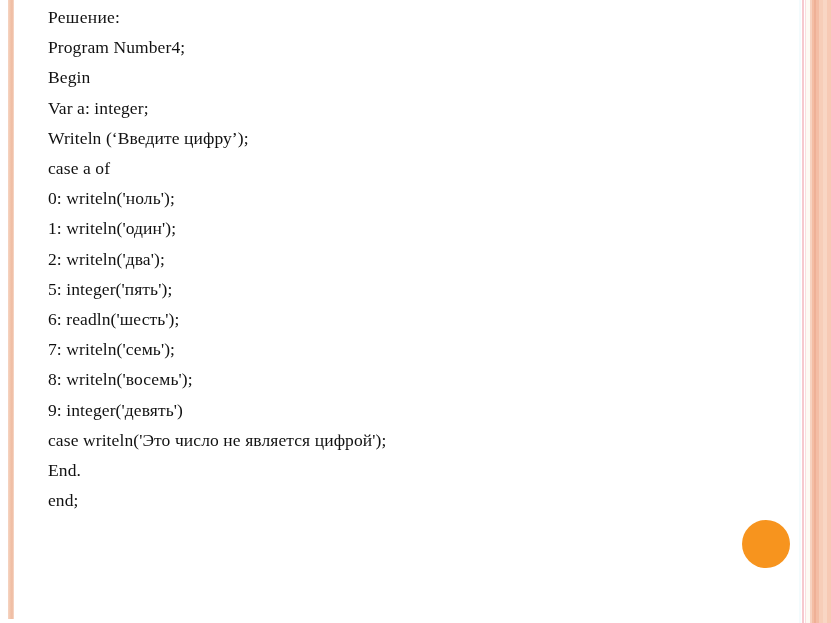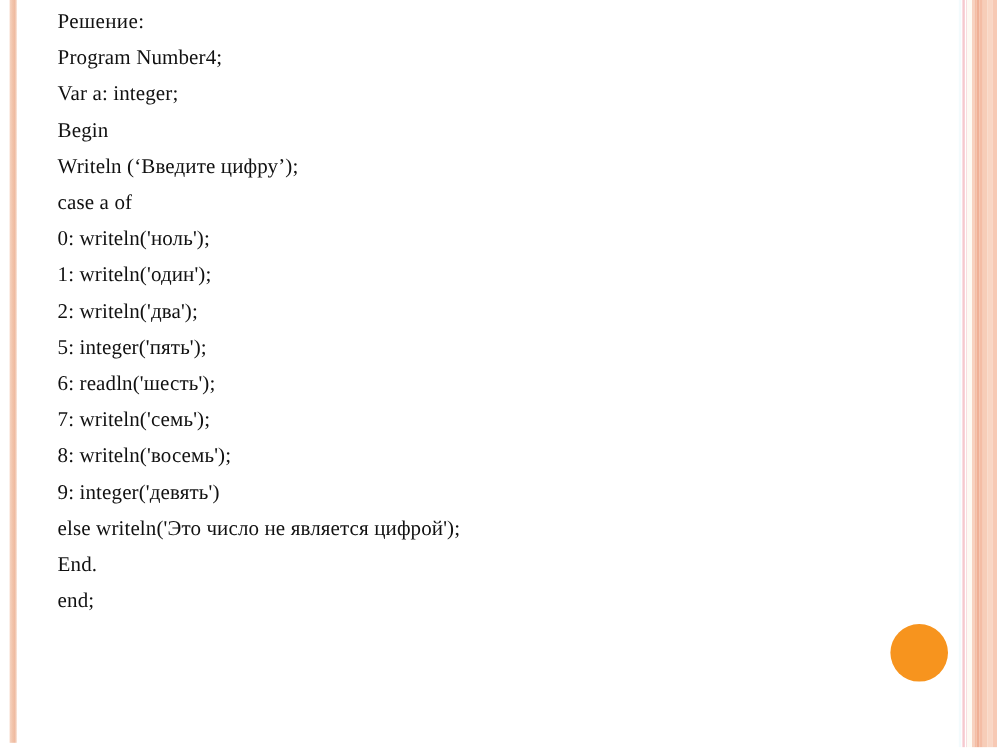--- a/index.html
+++ b/index.html
@@ -94,32 +94,32 @@
       <div class="stripe" style="left: 18.5px; width: 2px; background: rgb(239, 176, 150);"></div>
       <div class="stripe" style="left: 20.5px; width: 3px; background: rgb(244, 189, 165);"></div>
       <div class="stripe" style="left: 23.5px; width: 4px; background: rgb(247, 205, 184);"></div>
       <div class="stripe" style="left: 27.5px; width: 4px; background: rgb(249, 214, 196);"></div>
       <div class="stripe" style="left: 31.5px; width: 4.5px; background: rgb(247, 201, 180);"></div>
     </div>
 
   <div class="code-block">
       <div class="code-line first">Решение:</div>
       <div class="code-line">Program Number4;</div>
+      <div class="code-line">Begin</div>
       <div class="code-line">Var a: integer;</div>
-      <div class="code-line">Begin</div>
       <div class="code-line">Writeln (‘Введите цифру’);</div>
       <div class="code-line">case a of</div>
       <div class="code-line">0: writeln('ноль');</div>
       <div class="code-line">1: writeln('один');</div>
       <div class="code-line">2: writeln('два');</div>
       <div class="code-line">5: integer('пять');</div>
       <div class="code-line">6: readln('шесть');</div>
       <div class="code-line">7: writeln('семь');</div>
       <div class="code-line">8: writeln('восемь');</div>
       <div class="code-line">9: integer('девять')</div>
-      <div class="code-line">else writeln('Это число не является цифрой');</div>
+      <div class="code-line">case writeln('Это число не является цифрой');</div>
       <div class="code-line">End.</div>
       <div class="code-line">end;</div>
     </div>
 
   <div class="orange-circle" style="background: rgb(247, 148, 30);"></div>
 
 </div>
 
 </body></html>

